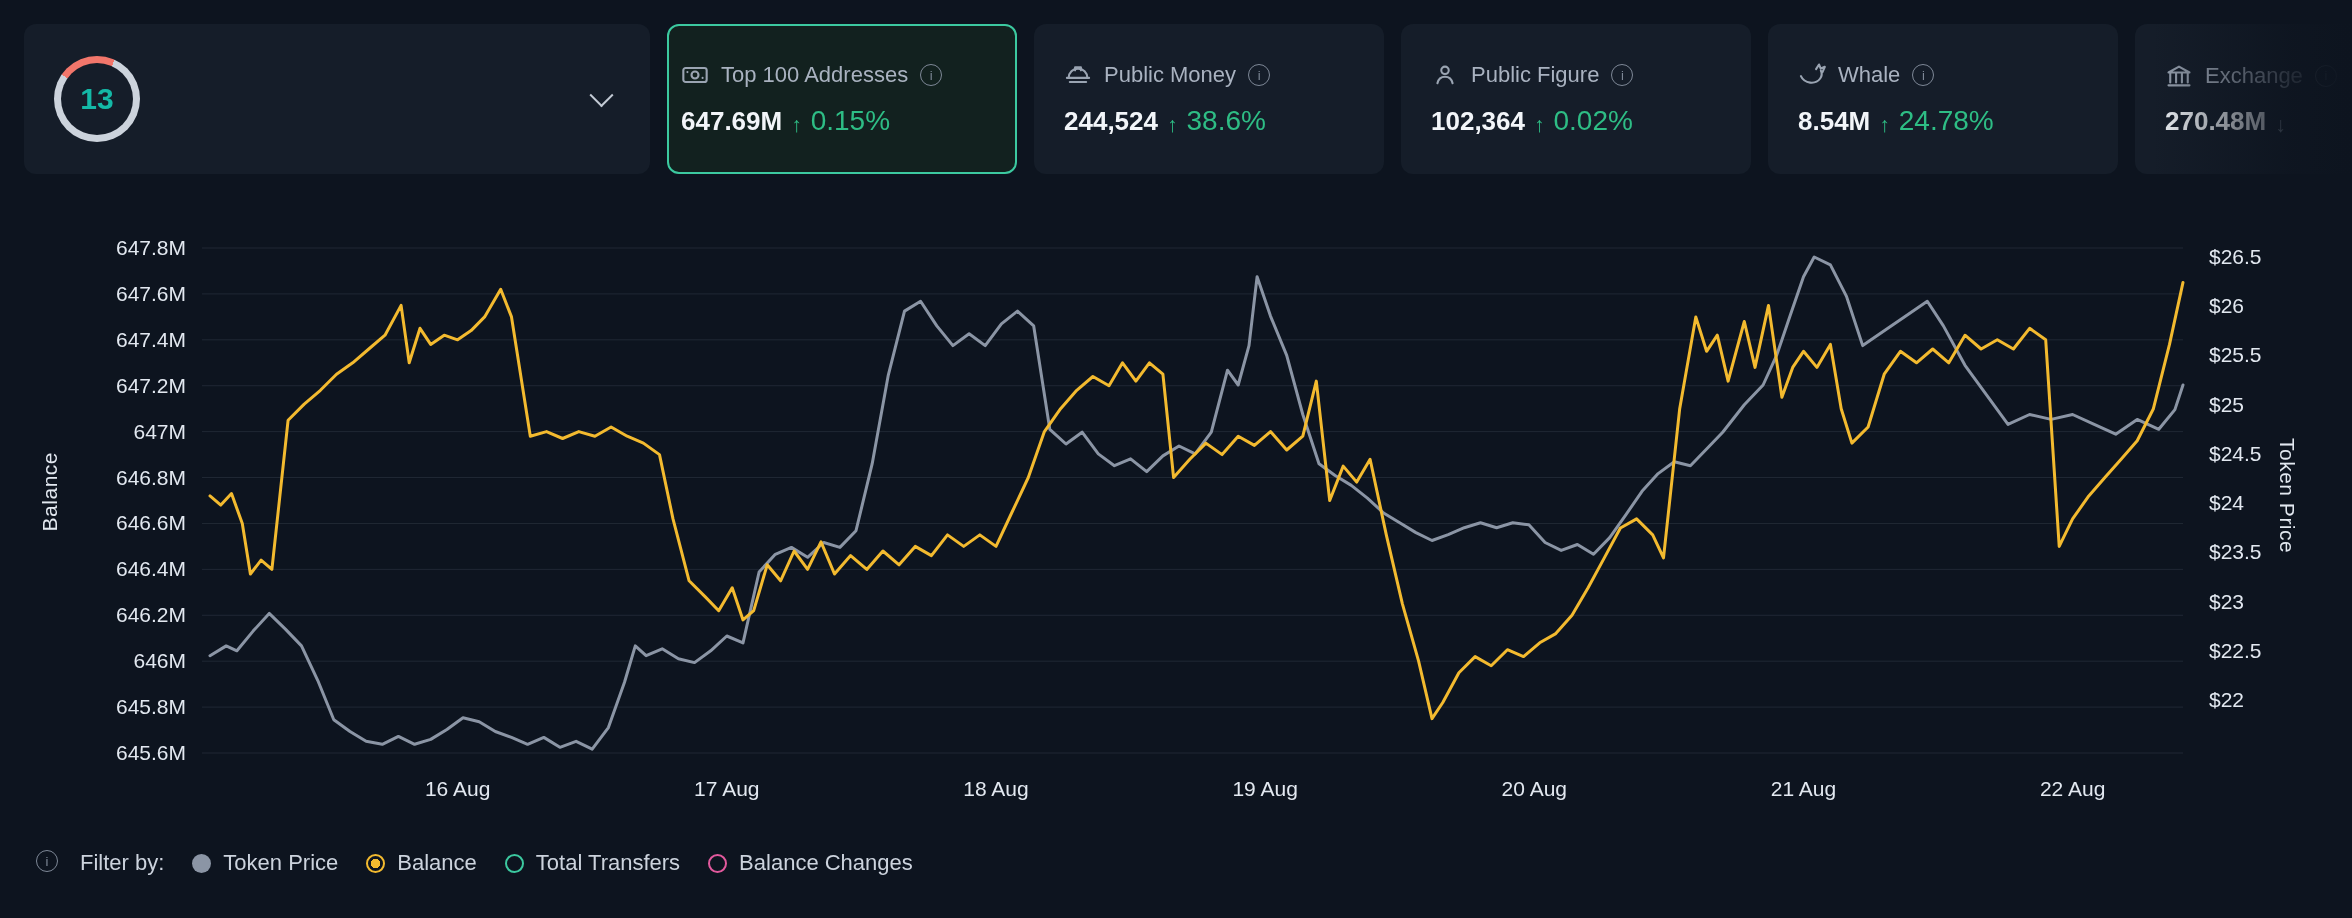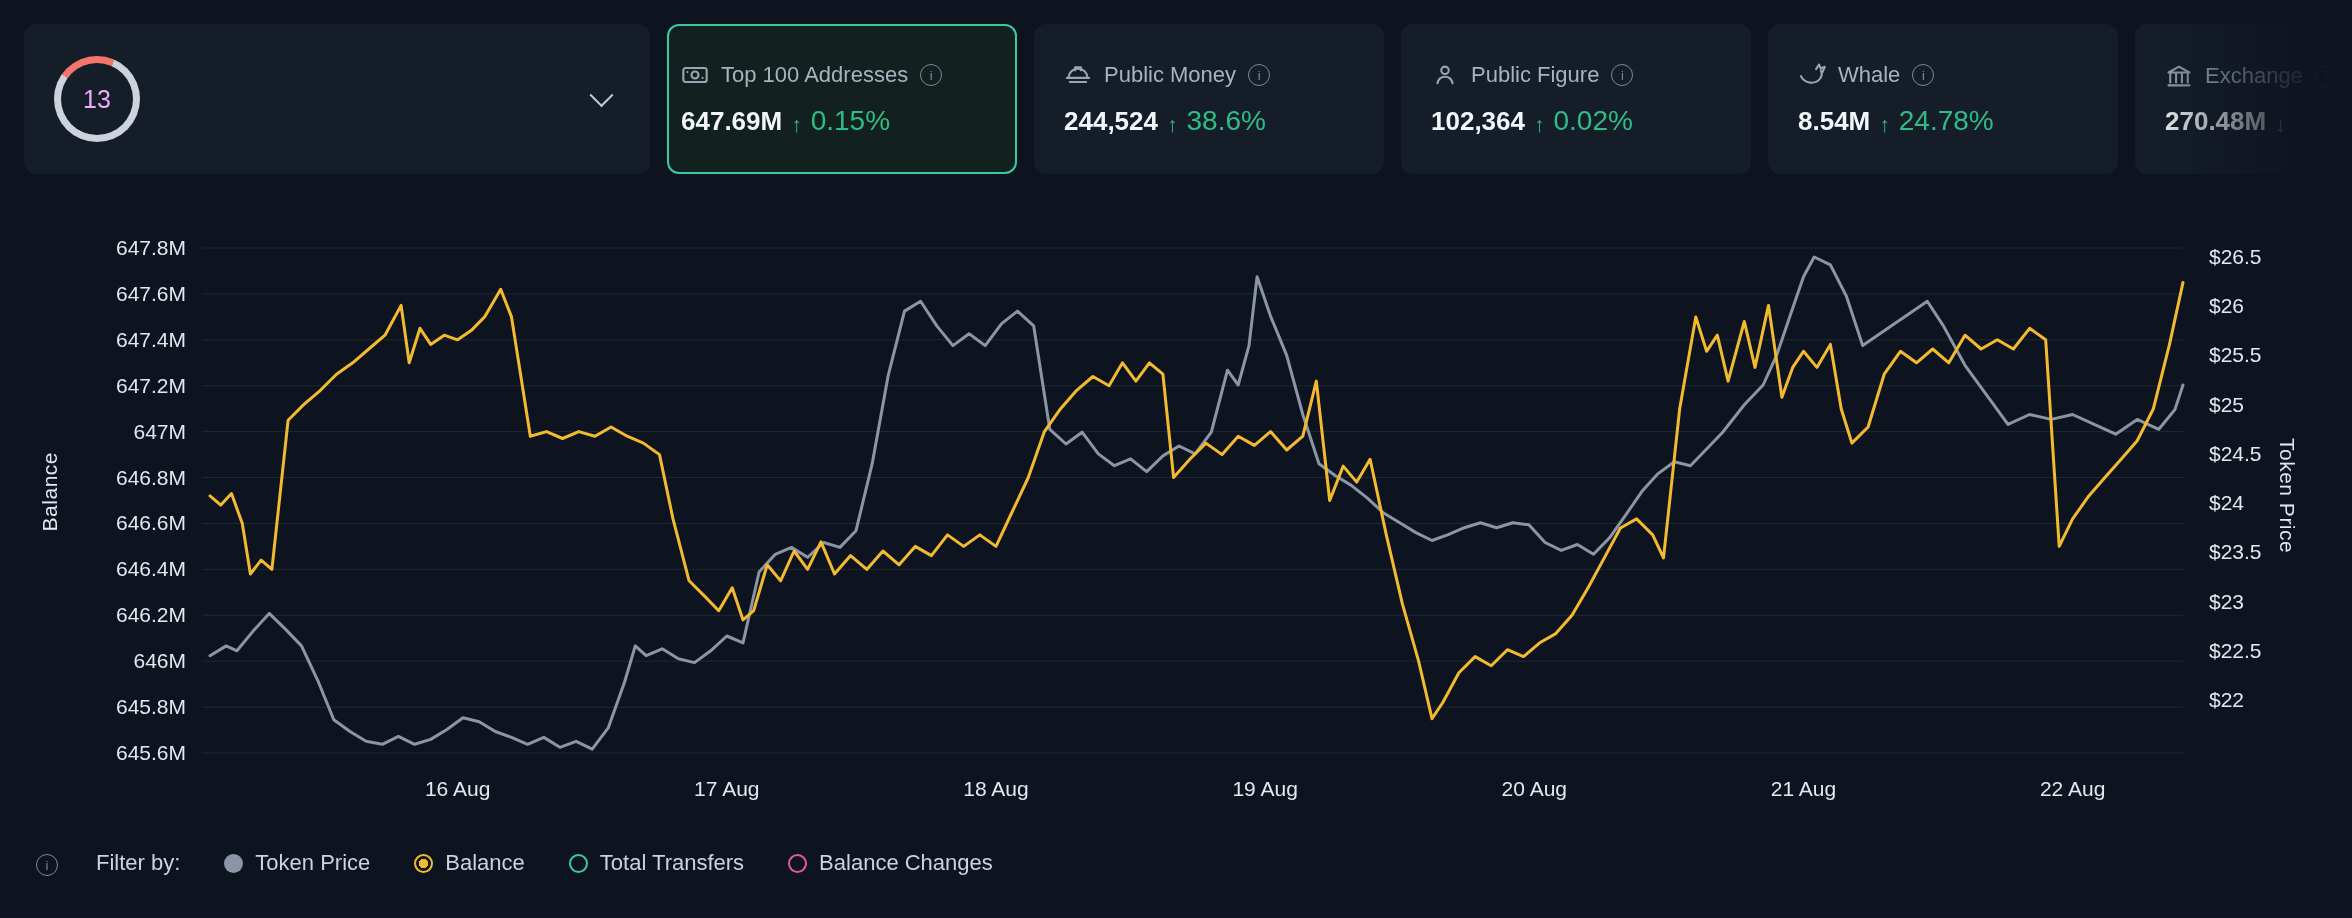--- a/index.html
+++ b/index.html
@@ -9,21 +9,21 @@
     font-family:"Liberation Sans",sans-serif;
   }
   
   .cards-row{position:absolute;top:24px;left:24px;right:0;height:150px;display:flex;gap:17px}
   .card{background:#151d29;border-radius:12px;flex:none;box-sizing:border-box}
   .dist-card{width:626px;display:flex;align-items:center;gap:28px;padding:0 30px;cursor:pointer}
   .gauge{width:86px;height:86px;border-radius:50%;flex:none;
     background:conic-gradient(from -55deg,#f2766b 0 22%,#ccd3dc 22% 100%);
     display:grid;place-items:center}
   .gauge-inner{width:72px;height:72px;border-radius:50%;background:#151d29;
-    display:grid;place-items:center;font-size:25px;font-weight:400;color:#f0abfc}
+    display:grid;place-items:center;font-size:30px;font-weight:700;color:#14b8a6}
   .dist-text{display:flex;flex-direction:column;justify-content:center}
   .dist-title-row{display:flex;align-items:center;gap:14px}
   .dist-title{font-size:25px;font-weight:700;color:#f2f5f9}
   .dist-sub{font-size:21px;color:#96a1b1;margin-top:12px}
   .chevron{margin-left:auto;margin-right:10px;width:15px;height:15px;flex:none;
     border-right:2.5px solid #c3cad4;border-bottom:2.5px solid #c3cad4;
     transform:rotate(45deg) translate(-3px,-3px)}
   .info-icon{width:20px;height:20px;border:1.5px solid #7e8897;border-radius:50%;
     display:inline-flex;align-items:center;justify-content:center;flex:none}
   .info-icon::after{content:"i";font-size:13px;line-height:1;color:#7e8897}
@@ -40,21 +40,21 @@
   .stat-change{color:#2ebd85;font-size:28px}
   .fade-right{position:absolute;top:24px;right:0;width:200px;height:150px;z-index:5;pointer-events:none;
     background:linear-gradient(90deg,rgba(13,20,31,0) 0%,rgba(13,20,31,0.85) 70%,#0d141f 100%)}
   
   .chart-section{position:absolute;top:210px;left:0;width:2329px;height:620px}
   #chart-svg{position:absolute;left:0;top:0}
   .axis-label{position:absolute;font-size:21px;color:#e2e8f0;letter-spacing:.5px}
   .axis-label.left{left:38px;top:242px;writing-mode:vertical-rl;transform:rotate(180deg)}
   .axis-label.right{right:30px;top:228px;writing-mode:vertical-rl}
   
-  .filter-bar{position:absolute;left:36px;top:850px;display:flex;align-items:flex-end;gap:44px;
+  .filter-bar{position:absolute;left:36px;top:850px;display:flex;align-items:flex-start;gap:28px;
     font-size:22px;color:#ccd3dd}
   .filter-label{margin-left:-6px}
   .legend-item{display:flex;align-items:center;gap:12px;cursor:pointer}
   .marker{width:19px;height:19px;border-radius:50%;box-sizing:border-box;flex:none}
 </style>
 </head>
 <body>
 
 <div class="app">
 

